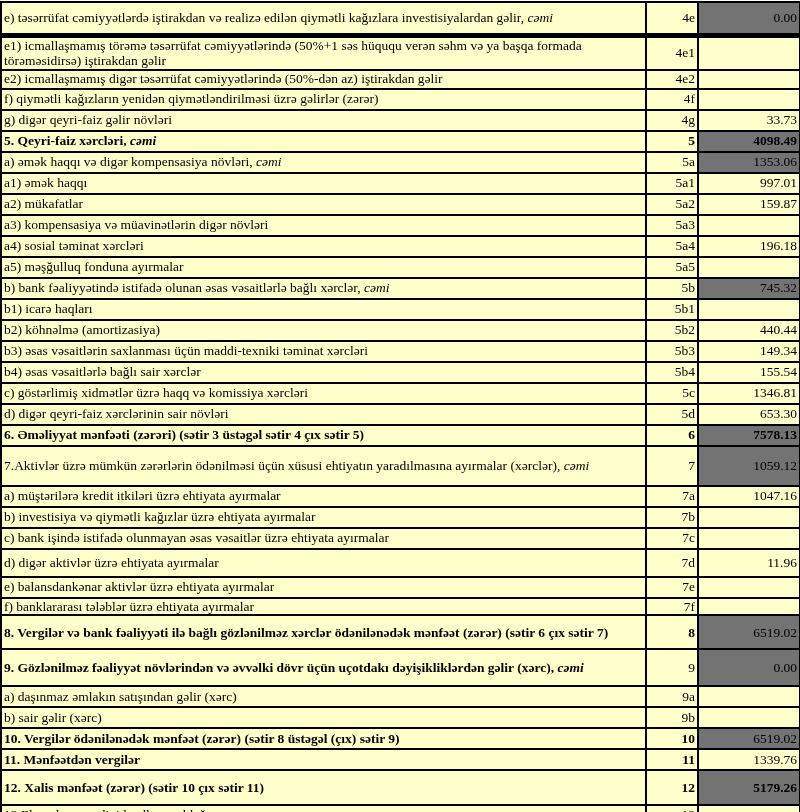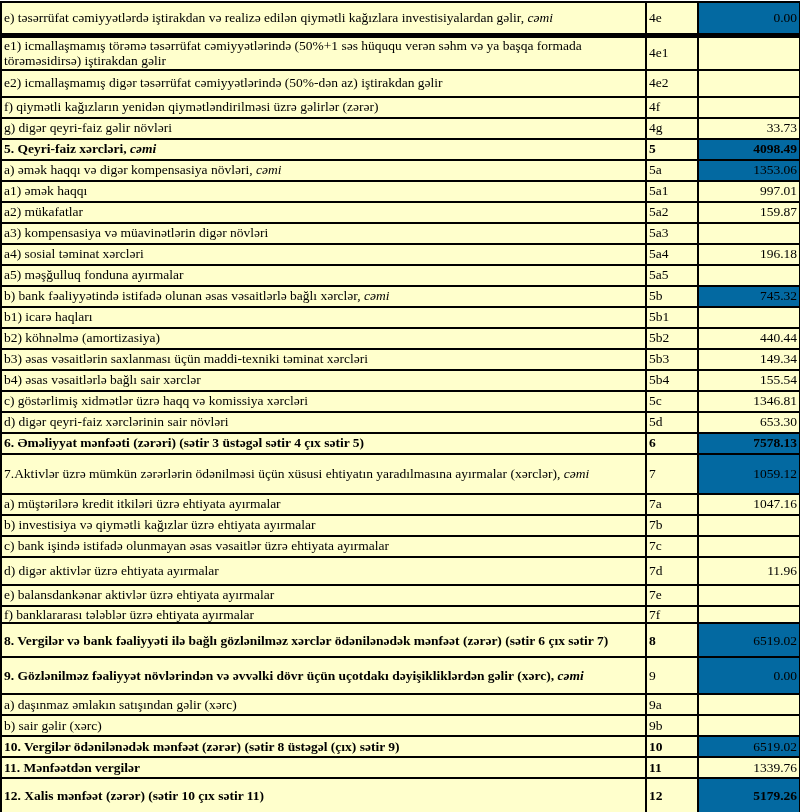--- a/index.html
+++ b/index.html
@@ -24,23 +24,23 @@
     font-family: "Liberation Serif", "DejaVu Serif", serif;
     font-size: 13.5px;
     line-height: 1.16;
     color: #000000;
     padding: 0 2px;
     vertical-align: middle;
     overflow: hidden;
     word-wrap: break-word;
   }
   td.label { padding-right: 5px; }
-  td.code  { text-align: left; }
+  td.code  { text-align: right; }
   td.val   { text-align: right; padding-right: 4px; background: #FFFFFF; }
-  td.val.yellow { background: #0369a1; }
+  td.val.yellow { background: #737373; }
   .bold { font-weight: bold; }
   .top  { vertical-align: top; padding-top: 1px; }
   .ind0 { padding-left: 3px; }
   .ind1 { padding-left: 10px; }
   .ind2 { padding-left: 30px; }
   tr.thickbot td { border-bottom-width: 5px; }
 </style>
 </head>
 <body>
 
@@ -54,21 +54,21 @@
       <tr class="thickbot" style="height: 33px;">
         <td class="label ind1 top"><span>e) təsərrüfat cəmiyyətlərdə iştirakdan və realizə edilən qiymətli kağızlara investisiyalardan gəlir, </span><i>cəmi</i></td>
         <td class="code">4e</td>
         <td class="val yellow top">0.00</td>
       </tr>
       <tr style="height: 32px; padding-left: 36px;">
         <td class="label ind2"><span>e1) icmallaşmamış törəmə təsərrüfat cəmiyyətlərində  (50%+1 səs hüququ verən səhm və ya başqa formada törəməsidirsə) iştirakdan gəlir</span></td>
         <td class="code">4e1</td>
         <td class="val"></td>
       </tr>
-      <tr style="height: 27px;">
+      <tr style="height: 19px;">
         <td class="label ind2"><span>e2) icmallaşmamış digər təsərrüfat cəmiyyətlərində (50%-dən az) iştirakdan gəlir</span></td>
         <td class="code">4e2</td>
         <td class="val"></td>
       </tr>
       <tr style="height: 21px;">
         <td class="label ind1"><span>f) qiymətli kağızların yenidən qiymətləndirilməsi üzrə gəlirlər (zərər)</span></td>
         <td class="code">4f</td>
         <td class="val"></td>
       </tr>
       <tr style="height: 21px;">

